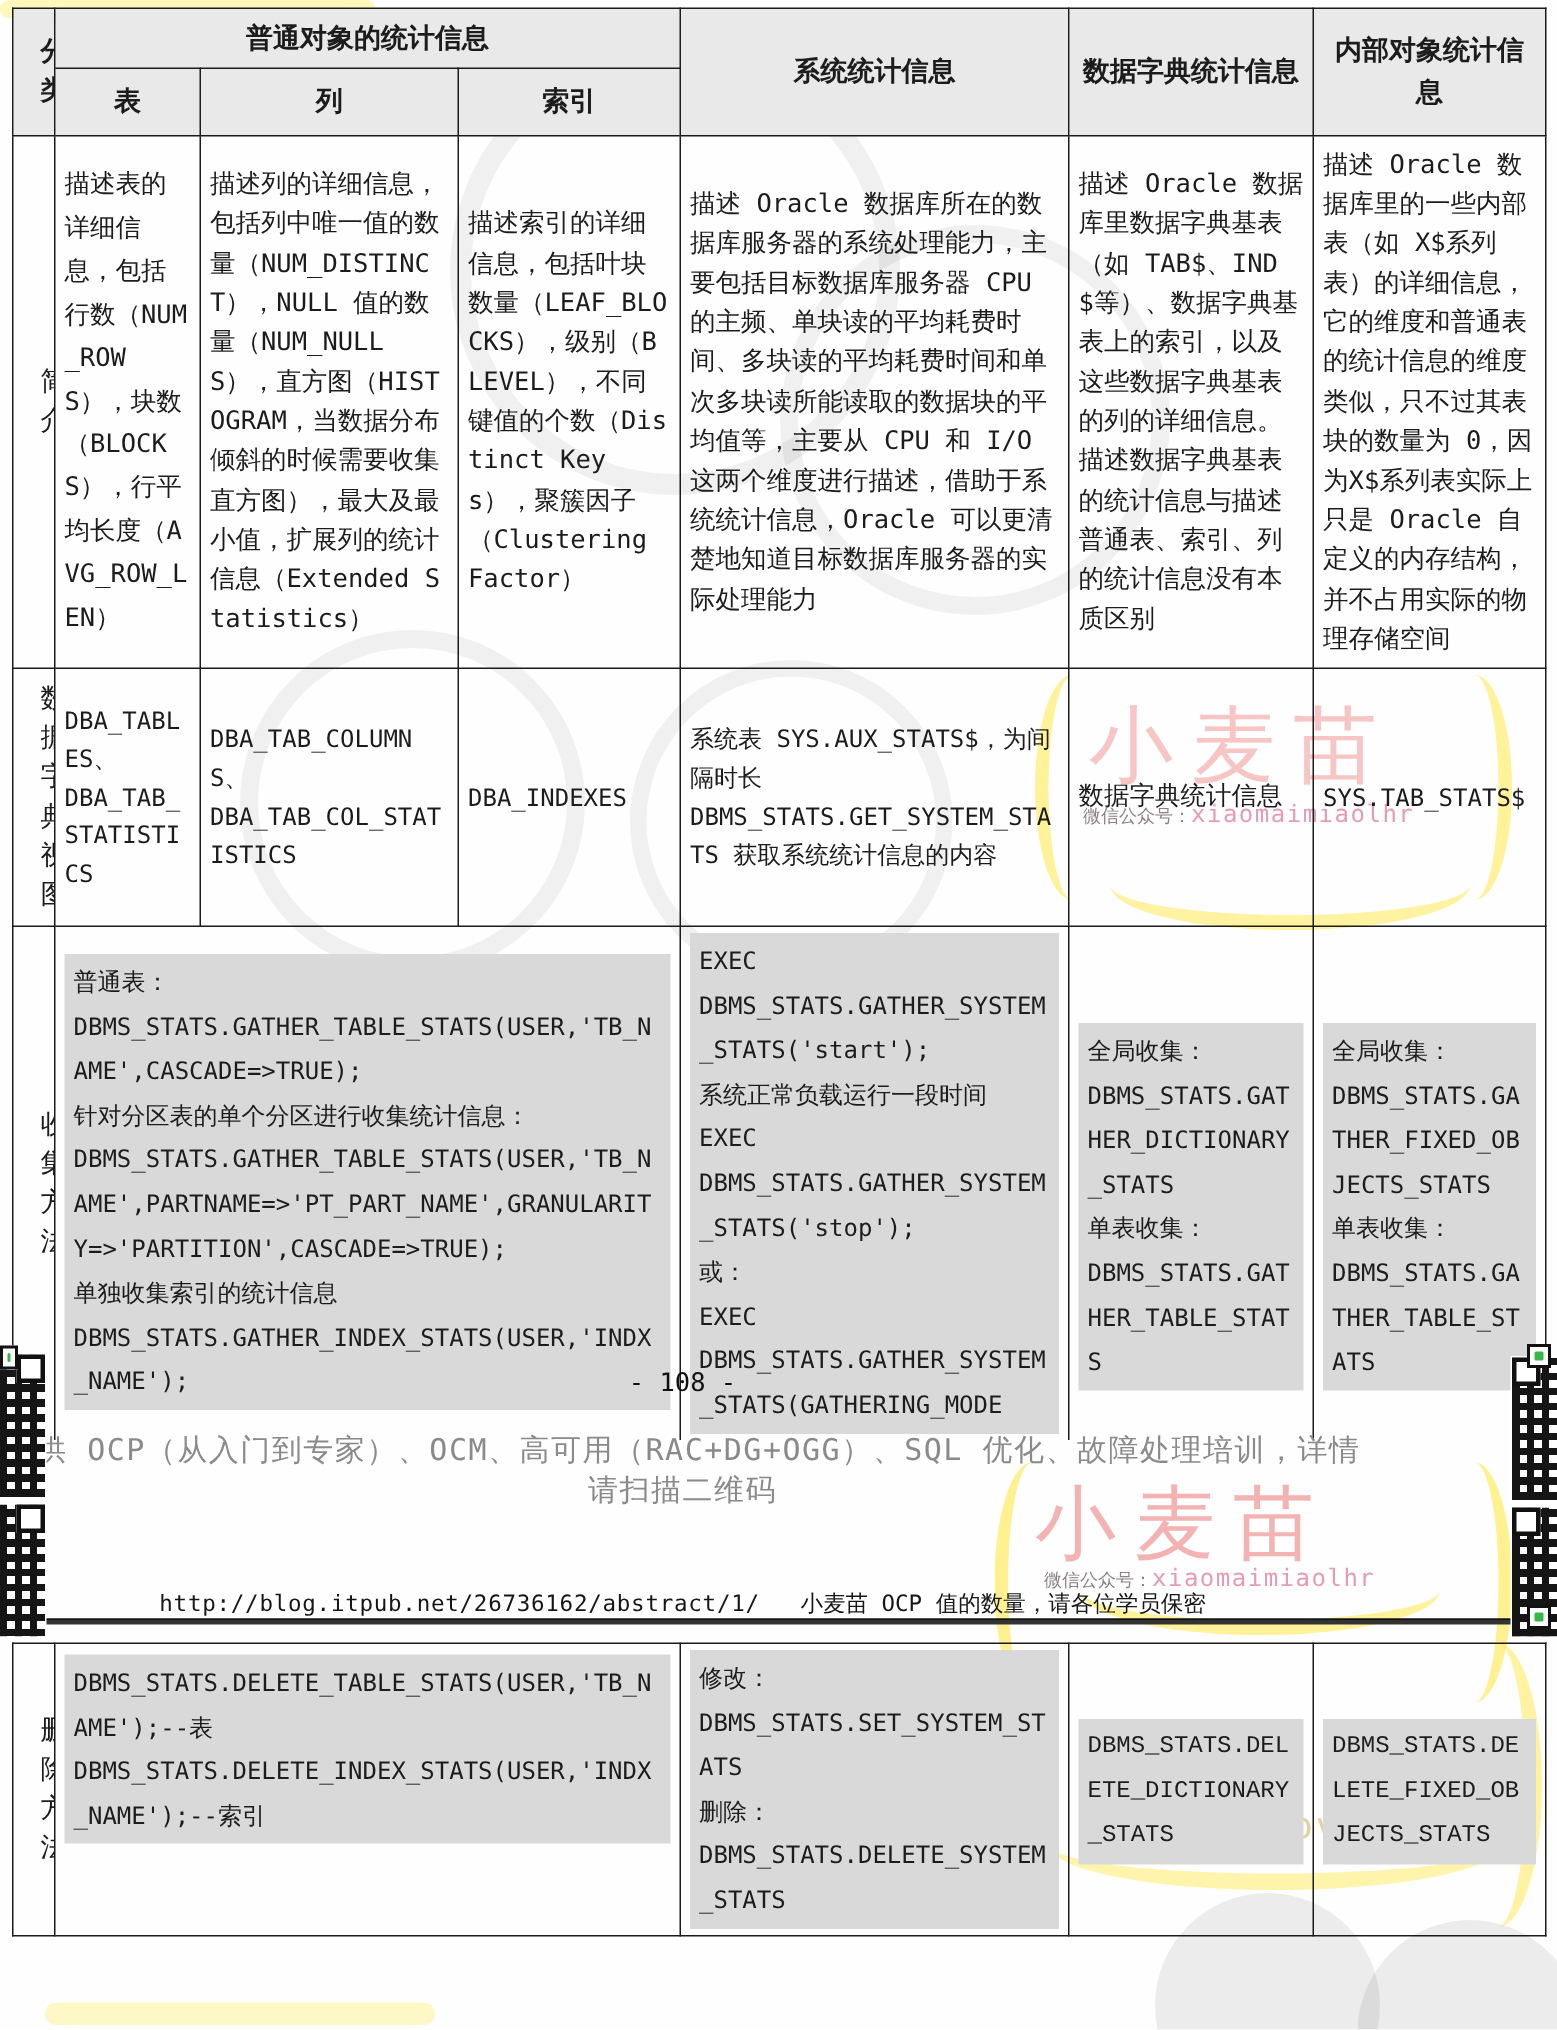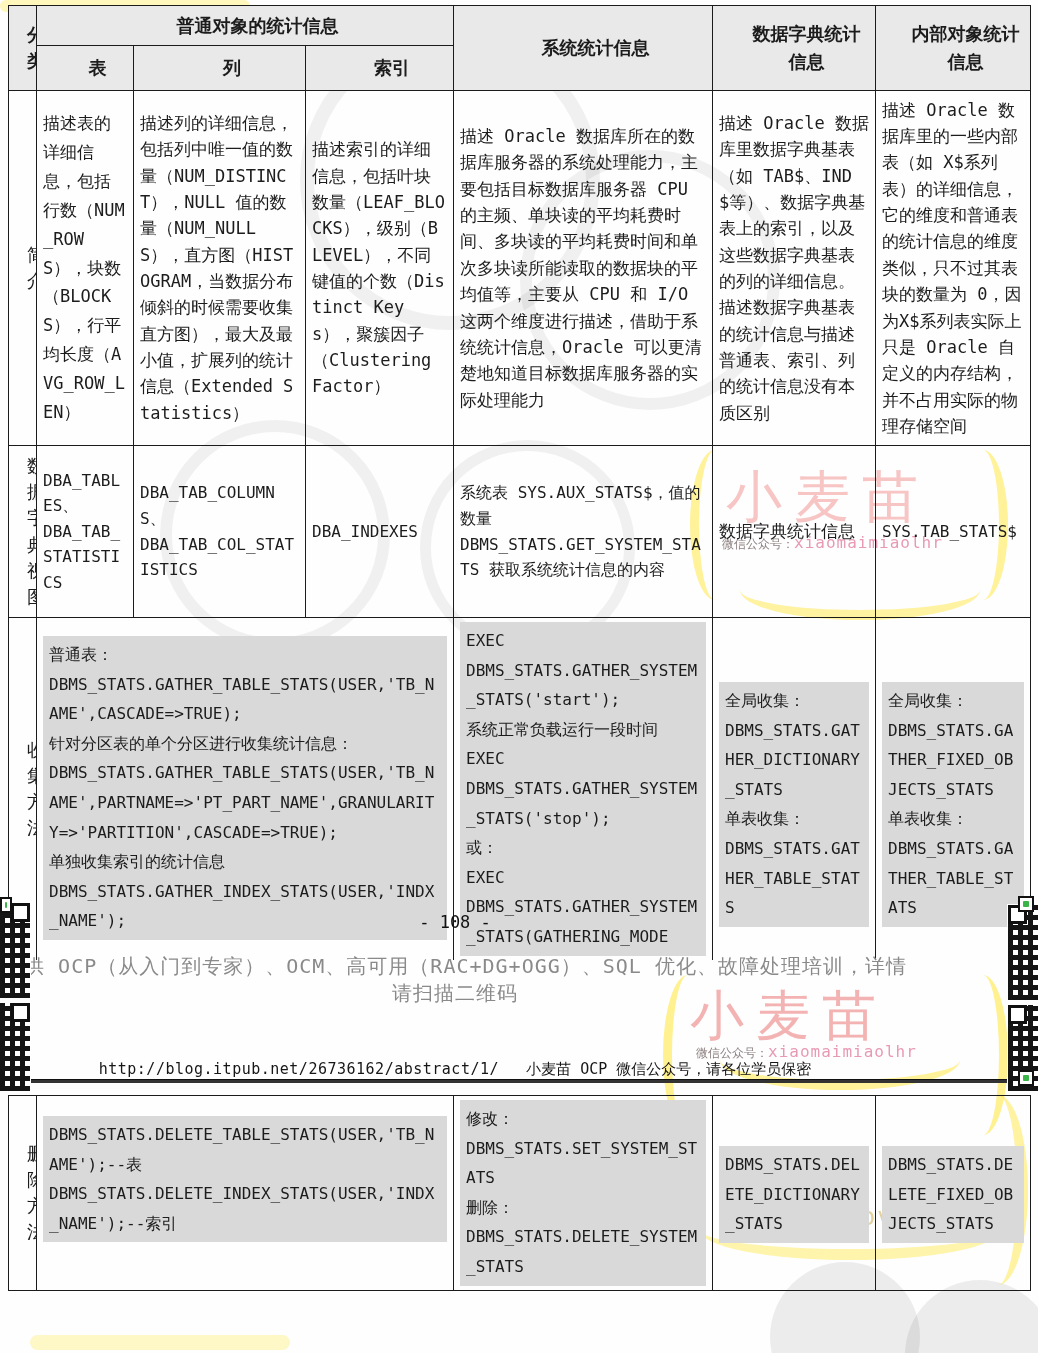--- a/index.html
+++ b/index.html
@@ -41,21 +41,20 @@
     word-break:break-all;
     overflow:hidden;
     font-weight:normal;
     background:transparent;
   }
   thead th, .cat-head {
     background:#e9e9e9;
     font-weight:bold;
     font-size:18px;
     text-align:center;
-    padding-left:31px;
   }
   .vlabel {
     text-align:center; font-size:18px; line-height:1.45; padding:2px 18px;
   }
   tr.r-head1 { height:40px; }
   tr.r-head2 { height:45px; }
   tr.r-intro  { height:355px; }
   tr.r-views  { height:172px; }
   tr.r-gather { height:288px; }
   tr.r-gather td { vertical-align:top; }
@@ -66,21 +65,21 @@
   tr.r-del td { vertical-align:top; }
   .code {
     background:#d9d9d9;
     padding:4px 6px;
     font-size:16px;
     line-height:1.85;
     white-space:pre-wrap;
     word-break:break-all;
   }
   .mt14 { margin-top:14px; } .mt38 { margin-top:60px; }
-  .mt16 { margin-top:16px; } .mt46 { margin-top:46px; }
+  .mt16 { margin-top:3px; } .mt46 { margin-top:46px;font-family:Liberation Mono, monospace; }
   td.mono-cell { font-size:16px; line-height:1.6; }
 
   
   .sep-text { position:absolute; z-index:2; width:910px; left:0; text-align:center; }
   .pageno { top:912px; font-size:17px; color:#111; }
   .promo  { top:953px; font-size:20px; color:#8a8a8a; letter-spacing:1px; }
   .brand2 { position:absolute; z-index:2; left:690px; top:980px; font-size:54px;
             color:rgba(240,158,158,0.78); }
   .wechat-line { position:absolute; z-index:2; }
   .wechat-prefix { font-size:12px; color:#8c8080; }
@@ -181,21 +180,21 @@
         <td>描述 Oracle 数据库里数据字典基表（如 TAB$、IND$等）、数据字典基表上的索引，以及这些数据字典基表的列的详细信息。描述数据字典基表的统计信息与描述普通表、索引、列的统计信息没有本质区别</td>
         <td>描述 Oracle 数据库里的一些内部表（如 X$系列表）的详细信息，它的维度和普通表的统计信息的维度类似，只不过其表块的数量为 0，因为X$系列表实际上只是 Oracle 自定义的内存结构，并不占用实际的物理存储空间</td>
       </tr>
       <tr class="r-views">
         <td class="vlabel">数据字典视图</td>
         <td class="mono-cell">DBA_TABLES、
 DBA_TAB_STATISTICS</td>
         <td class="mono-cell">DBA_TAB_COLUMNS、
 DBA_TAB_COL_STATISTICS</td>
         <td class="mono-cell">DBA_INDEXES</td>
-        <td class="mono-cell">系统表 SYS.AUX_STATS$，值的数量
+        <td class="mono-cell">系统表 SYS.AUX_STATS$，为间隔时长
 DBMS_STATS.GET_SYSTEM_STATS 获取系统统计信息的内容</td>
         <td>数据字典统计信息</td>
         <td class="mono-cell">SYS.TAB_STATS$</td>
       </tr>
       <tr class="r-gather cut">
         <td class="vlabel" style="vertical-align:middle;">收集方法</td>
         <td colspan="3"><div class="code mt14">普通表：
 DBMS_STATS.GATHER_TABLE_STATS(USER,'TB_NAME',CASCADE=&gt;TRUE);
 针对分区表的单个分区进行收集统计信息：
 DBMS_STATS.GATHER_TABLE_STATS(USER,'TB_NAME',PARTNAME=&gt;'PT_PART_NAME',GRANULARITY=&gt;'PARTITION',CASCADE=&gt;TRUE);
@@ -218,21 +217,21 @@
 单表收集：
 DBMS_STATS.GATHER_TABLE_STATS</div></td>
       </tr>
     </tbody>
   </table>
 
   <div class="sep-text pageno">- 108 -</div>
   <div class="sep-text promo">提供 OCP（从入门到专家）、OCM、高可用（RAC+DG+OGG）、SQL 优化、故障处理培训，详情请扫描二维码</div>
   <div class="wm-brand brand2">小麦苗</div>
   <div class="wechat-line" style="left:696px; top:1042px; z-index:2;"><span class="wechat-prefix">微信公众号：</span><span class="wechat-account">xiaomaimiaolhr</span></div>
-  <div class="sep-text urlline"><span class="url">http://blog.itpub.net/26736162/abstract/1/</span><span>&nbsp;&nbsp;&nbsp;</span><span>小麦苗 OCP 微信公众号，请各位学员保密</span></div>
+  <div class="sep-text urlline"><span class="url">http://blog.itpub.net/26736162/abstract/1/</span><span>&nbsp;&nbsp;&nbsp;</span><span>小麦苗 OCP 值的数量，请各位学员保密</span></div>
   <div class="break-bar"></div>
 
   <div class="qr qr-left" style="left:0; top:903px; height:95px;"></div>
   <div class="qr qr-left" style="left:0; top:1003px; height:88px;"></div>
   <div class="qr qr-right" style="right:0; top:905px; height:95px;"></div>
   <div class="qr qr-right" style="right:0; top:1005px; height:86px;"></div>
   <div class="obj-marker" style="right:4px; top:896px;"></div>
   <div class="obj-marker" style="right:4px; top:1070px;"></div>
   <div class="obj-marker" style="left:0; top:897px; width:12px;"></div>
 

